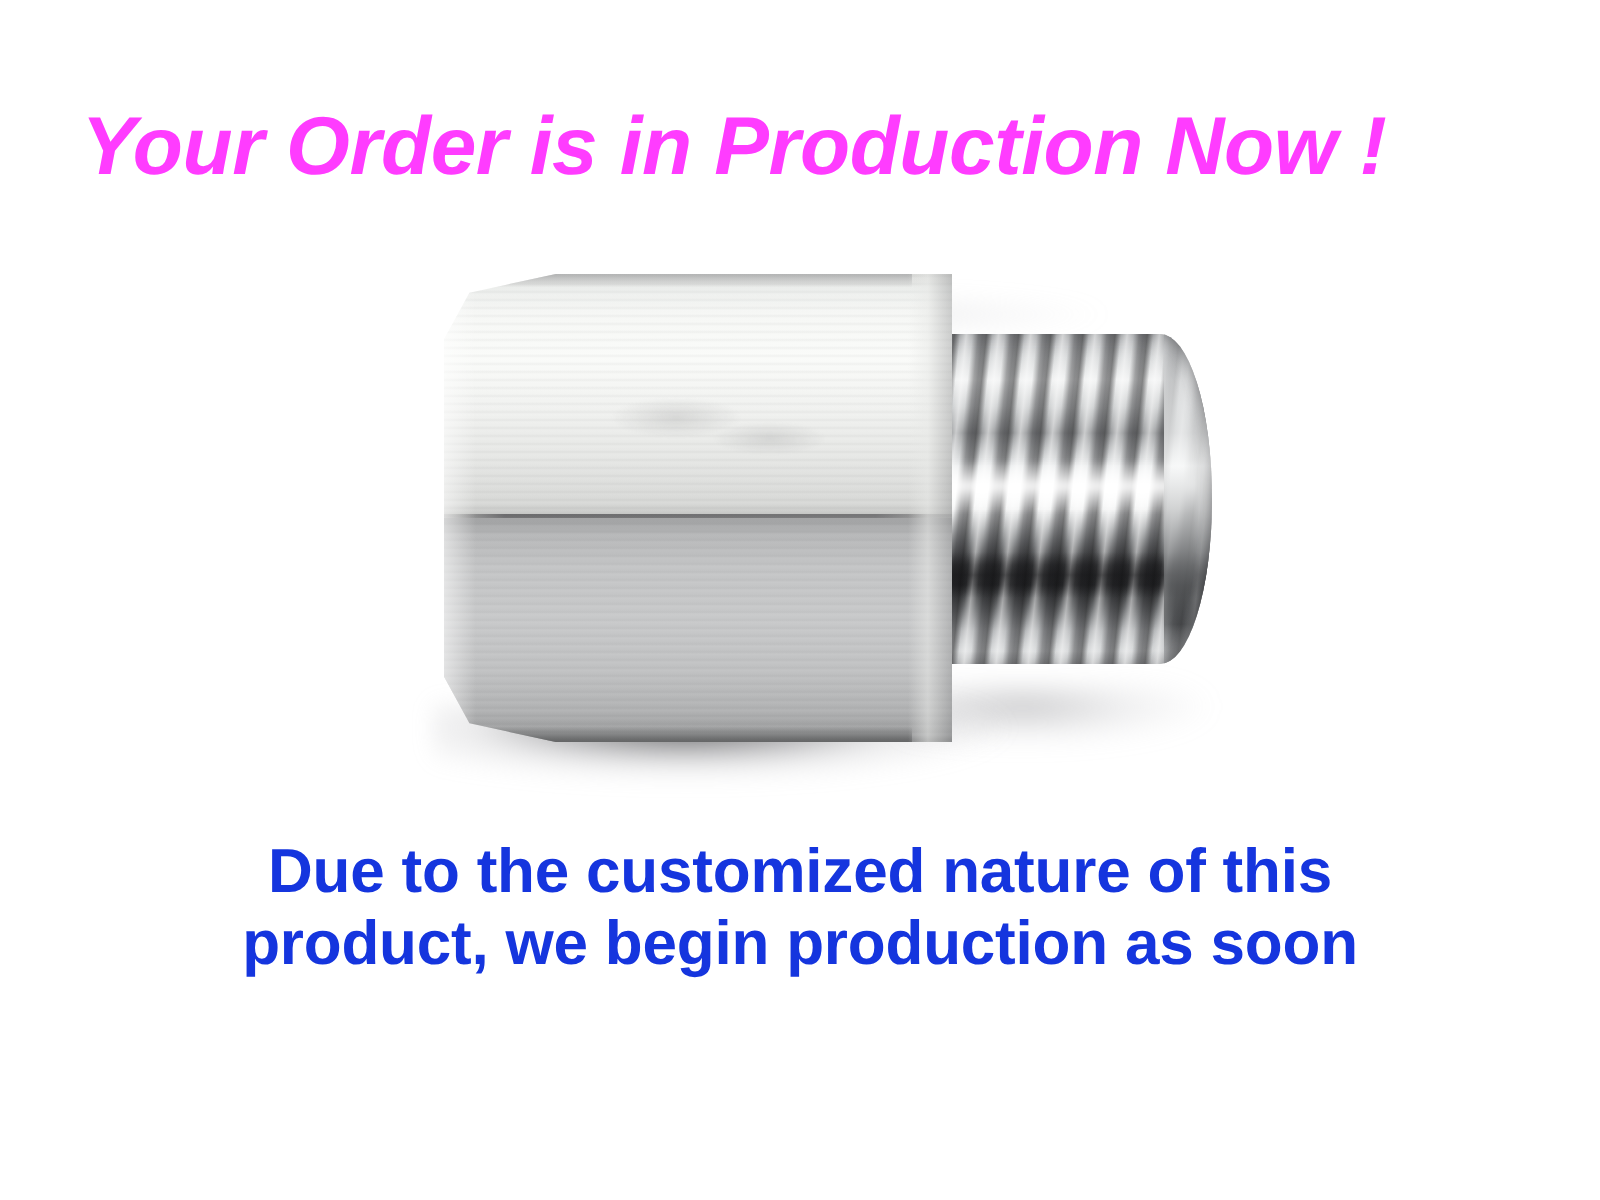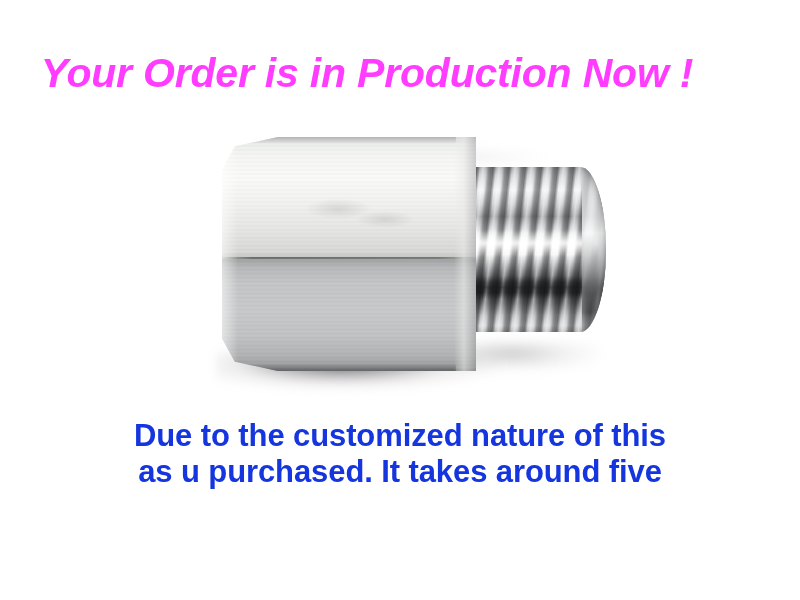--- a/index.html
+++ b/index.html
@@ -335,16 +335,16 @@
       <div class="hex-left-bevel"></div>
       <div class="hex-top-chamfer"></div>
       <div class="hex-bottom-chamfer"></div>
       <div class="hex-shoulder"></div>
     </div>
 
   </div>
 
   <div id="body-copy">
     <span class="line">Due to the customized nature of this</span>
-    <span class="line">as u purchased. It takes around five</span>
+    <span class="line">product, we begin production as soon</span>
   </div>
 
 </div>
 
 </body></html>

